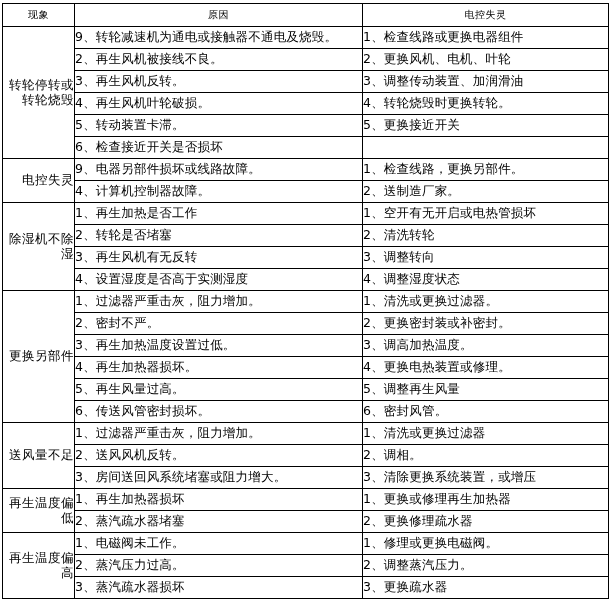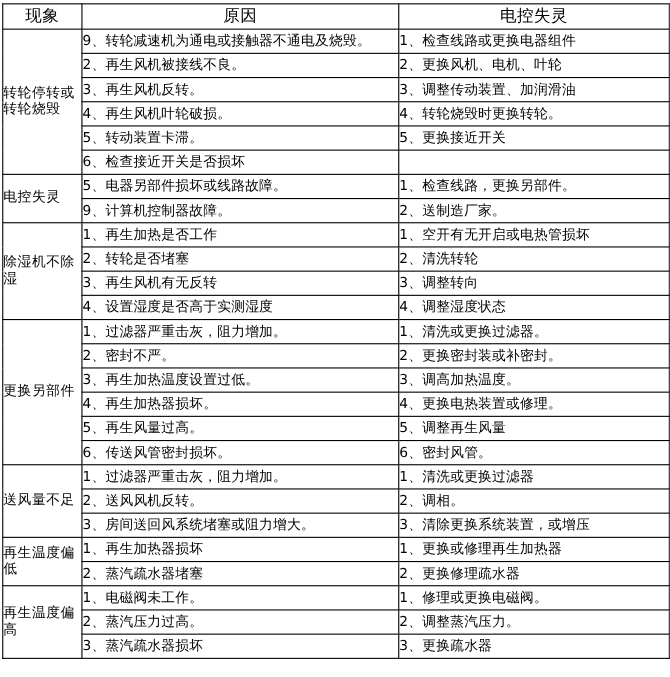--- a/index.html
+++ b/index.html
@@ -34,32 +34,31 @@
     line-height: 1.15;
   }
   col.c-phen { width: 72px; }
   col.c-cause { width: 288px; }
   col.c-sol { width: 246px; }
 
   
   tr.head td {
     text-align: center;
     height: 22px;
-    font-size: 15px;
+    font-size: 10px;
     letter-spacing: 0.5px;
   }
 
   
   td.phen {
-    text-align: left;
+    text-align: right;
     padding: 2px 4px;
     letter-spacing: 0.5px;
     font-size: 12.5px;
     line-height: 1.5;
-    font-family: Liberation Mono, monospace;
   }
   td.phen .ptxt {
     display: block;
   }
 
   
   td.item {
     padding: 2px 4px 2px 6px;
     height: 21px;
     text-align: left;
@@ -110,25 +109,25 @@
           <td class="item">5、更换接近开关</td>
         </tr>
         <tr>
           <td class="item">6、检查接近开关是否损坏</td>
           <td class="item empty"></td>
         </tr>
         <tr>
           <td class="phen" rowspan="2">
             <span class="ptxt">电控失灵</span>
           </td>
-          <td class="item">5、电器另部件损坏或线路故障。</td>
+          <td class="item">9、电器另部件损坏或线路故障。</td>
           <td class="item">1、检查线路，更换另部件。</td>
         </tr>
         <tr>
-          <td class="item">9、计算机控制器故障。</td>
+          <td class="item">4、计算机控制器故障。</td>
           <td class="item">2、送制造厂家。</td>
         </tr>
         <tr>
           <td class="phen" rowspan="4">
             <span class="ptxt">除湿机不除湿</span>
           </td>
           <td class="item">1、再生加热是否工作</td>
           <td class="item">1、空开有无开启或电热管损坏</td>
         </tr>
         <tr>

